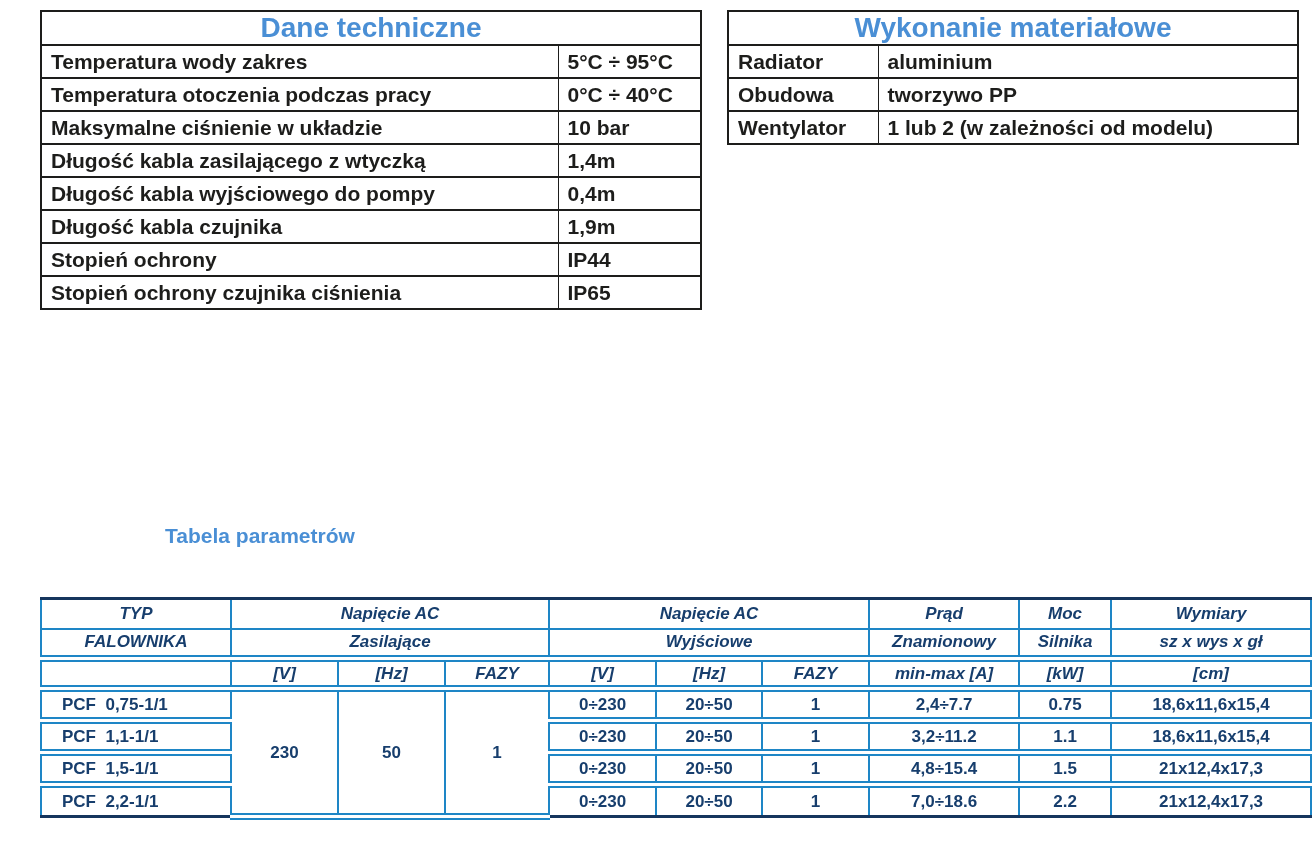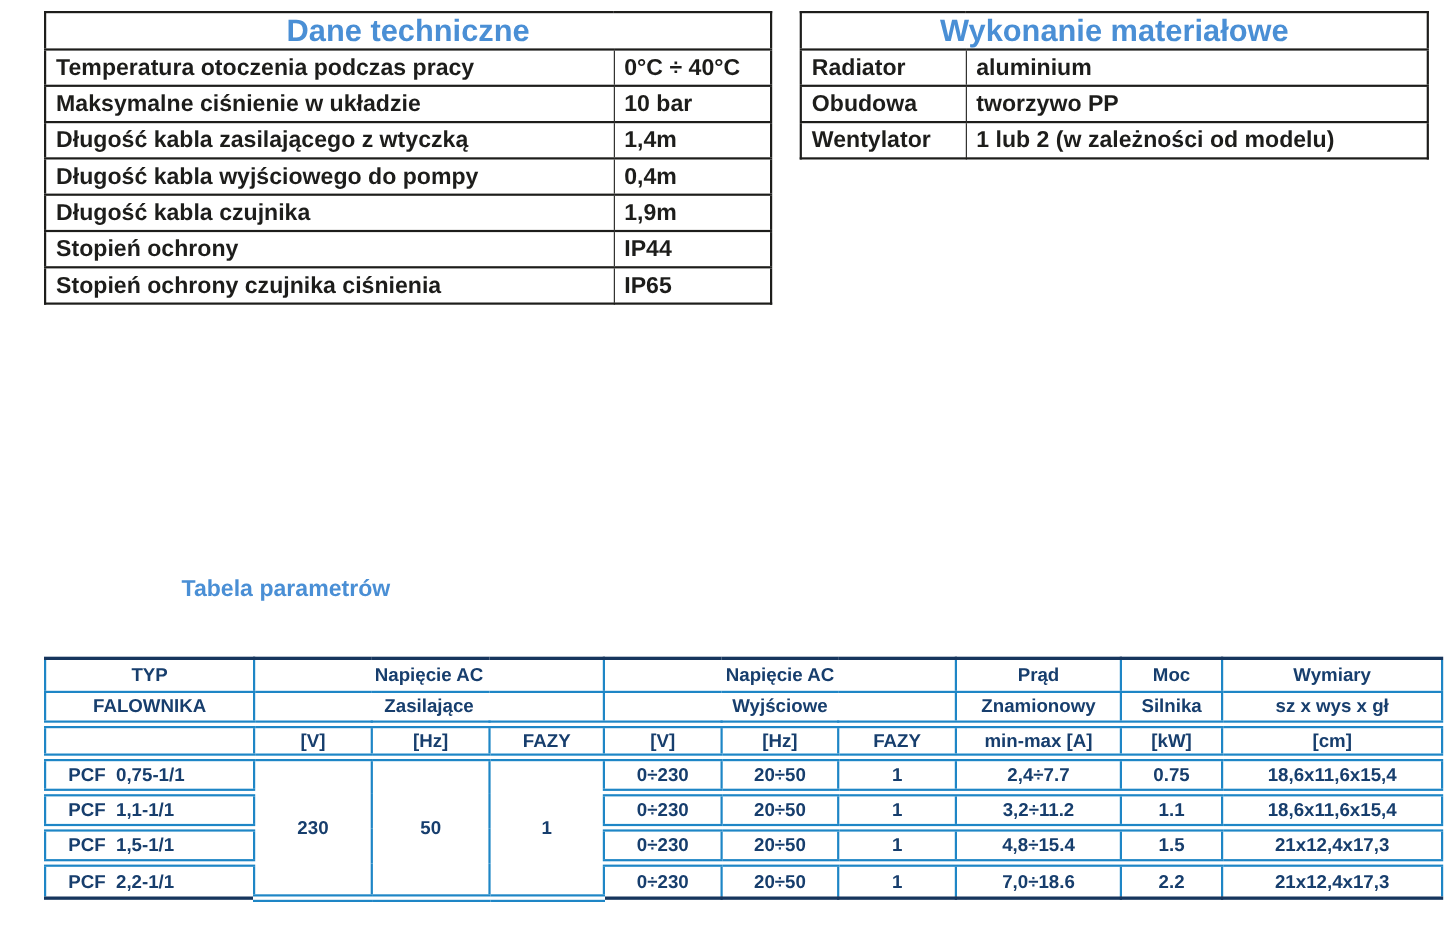--- a/index.html
+++ b/index.html
@@ -64,21 +64,21 @@
     border-bottom: 3px solid #16355d;
     border-left: 2px solid #1e86c6;
     border-right: 2px solid #1e86c6;
   }
   table.params td {
     border-left: 2px solid #1e86c6;
     vertical-align: middle;
     overflow: hidden;
   }
   table.params td:first-child { border-left: none; }
-  table.params tr.hrow td { height: 30px; }
+  table.params tr.hrow td { height: 30px; font-style: italic; }
   table.params tr.hrow1 td { border-bottom: 2px solid #1e86c6; }
   table.params tr.hrow2 td { border-bottom: 7px double #1e86c6; }
   table.params tr.hrow3 td { border-bottom: 7px double #1e86c6; }
   table.params tr.drow td { height: 32px; border-bottom: 7px double #1e86c6; }
   table.params tr.drow:last-child td { border-bottom: none; }
   table.params td.model {
     text-align: left;
     padding-left: 20px;
     white-space: pre;
   }
@@ -89,20 +89,24 @@
 <div class="sheet">
 
   <table class="spec" id="dane-table">
     <colgroup>
         <col style="width:517px">
         <col style="width:143px">
       </colgroup>
     <tbody>
         <tr>
       <td class="title-cell" colspan="2">Dane techniczne</td>
+    </tr>
+    <tr class="spec-row">
+      <td class="lbl">Temperatura wody zakres</td>
+      <td class="val">5°C ÷ 95°C</td>
     </tr>
     <tr class="spec-row">
       <td class="lbl">Temperatura otoczenia podczas pracy</td>
       <td class="val">0°C ÷ 40°C</td>
     </tr>
     <tr class="spec-row">
       <td class="lbl">Maksymalne ciśnienie w układzie</td>
       <td class="val">10 bar</td>
     </tr>
     <tr class="spec-row">

